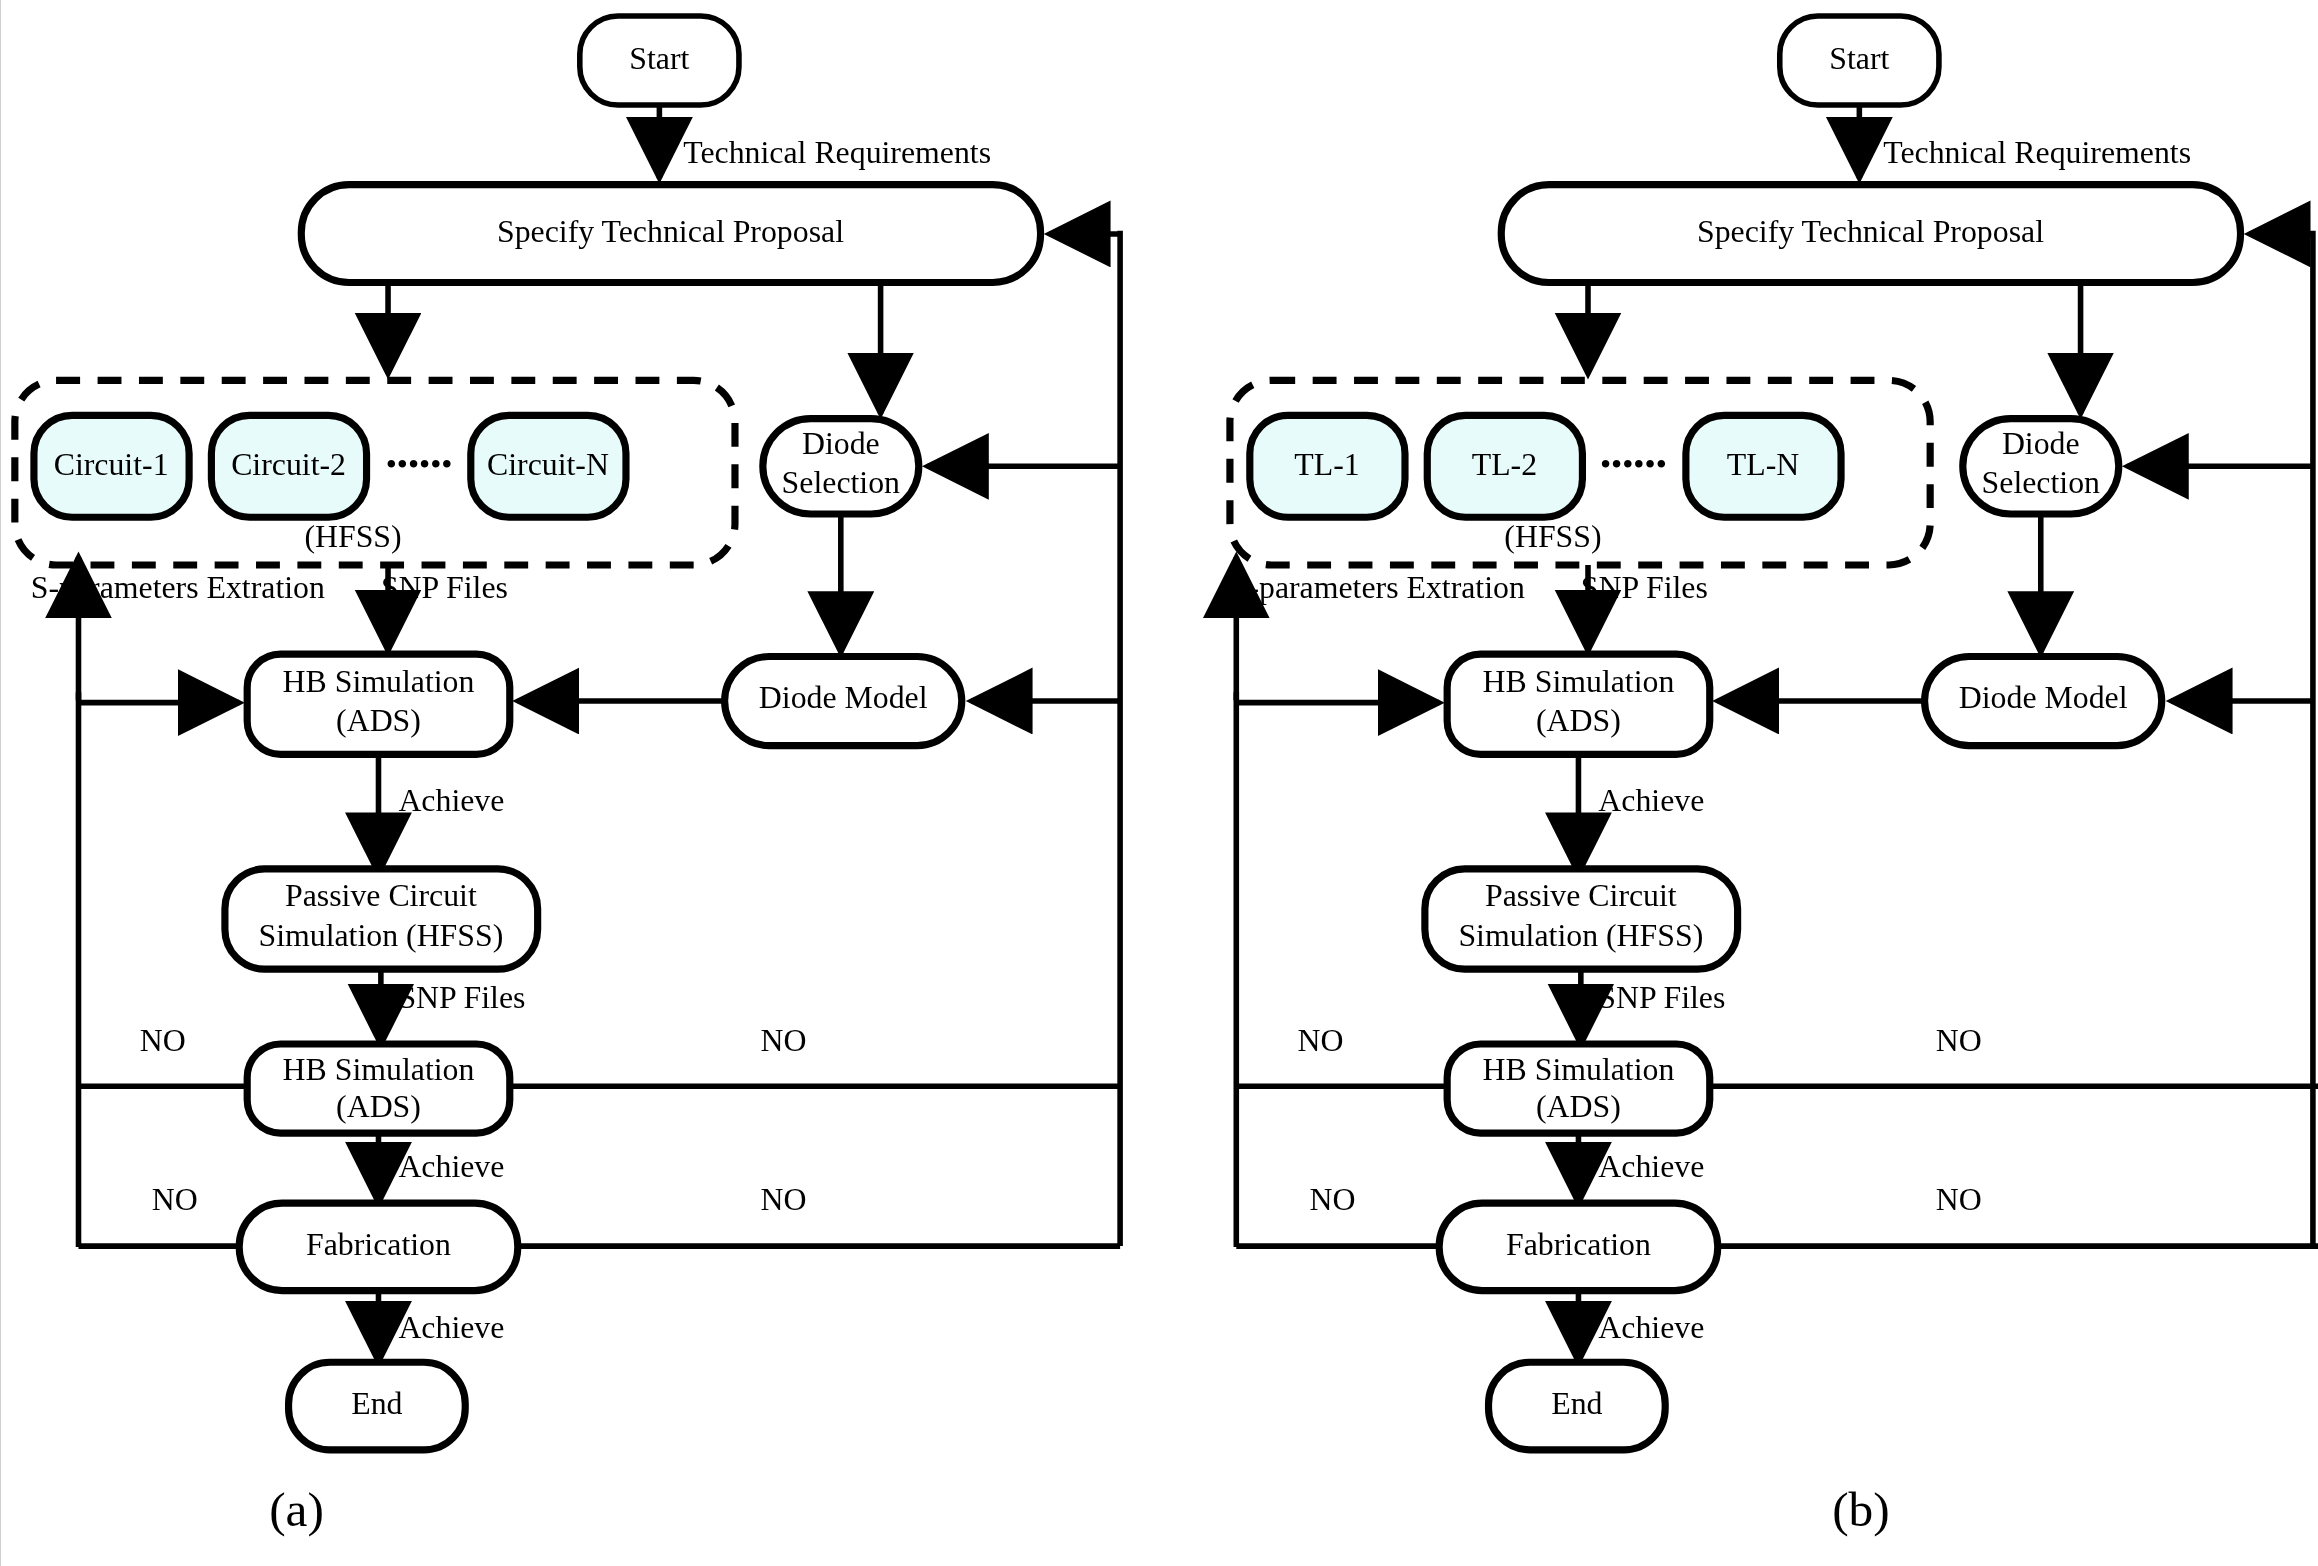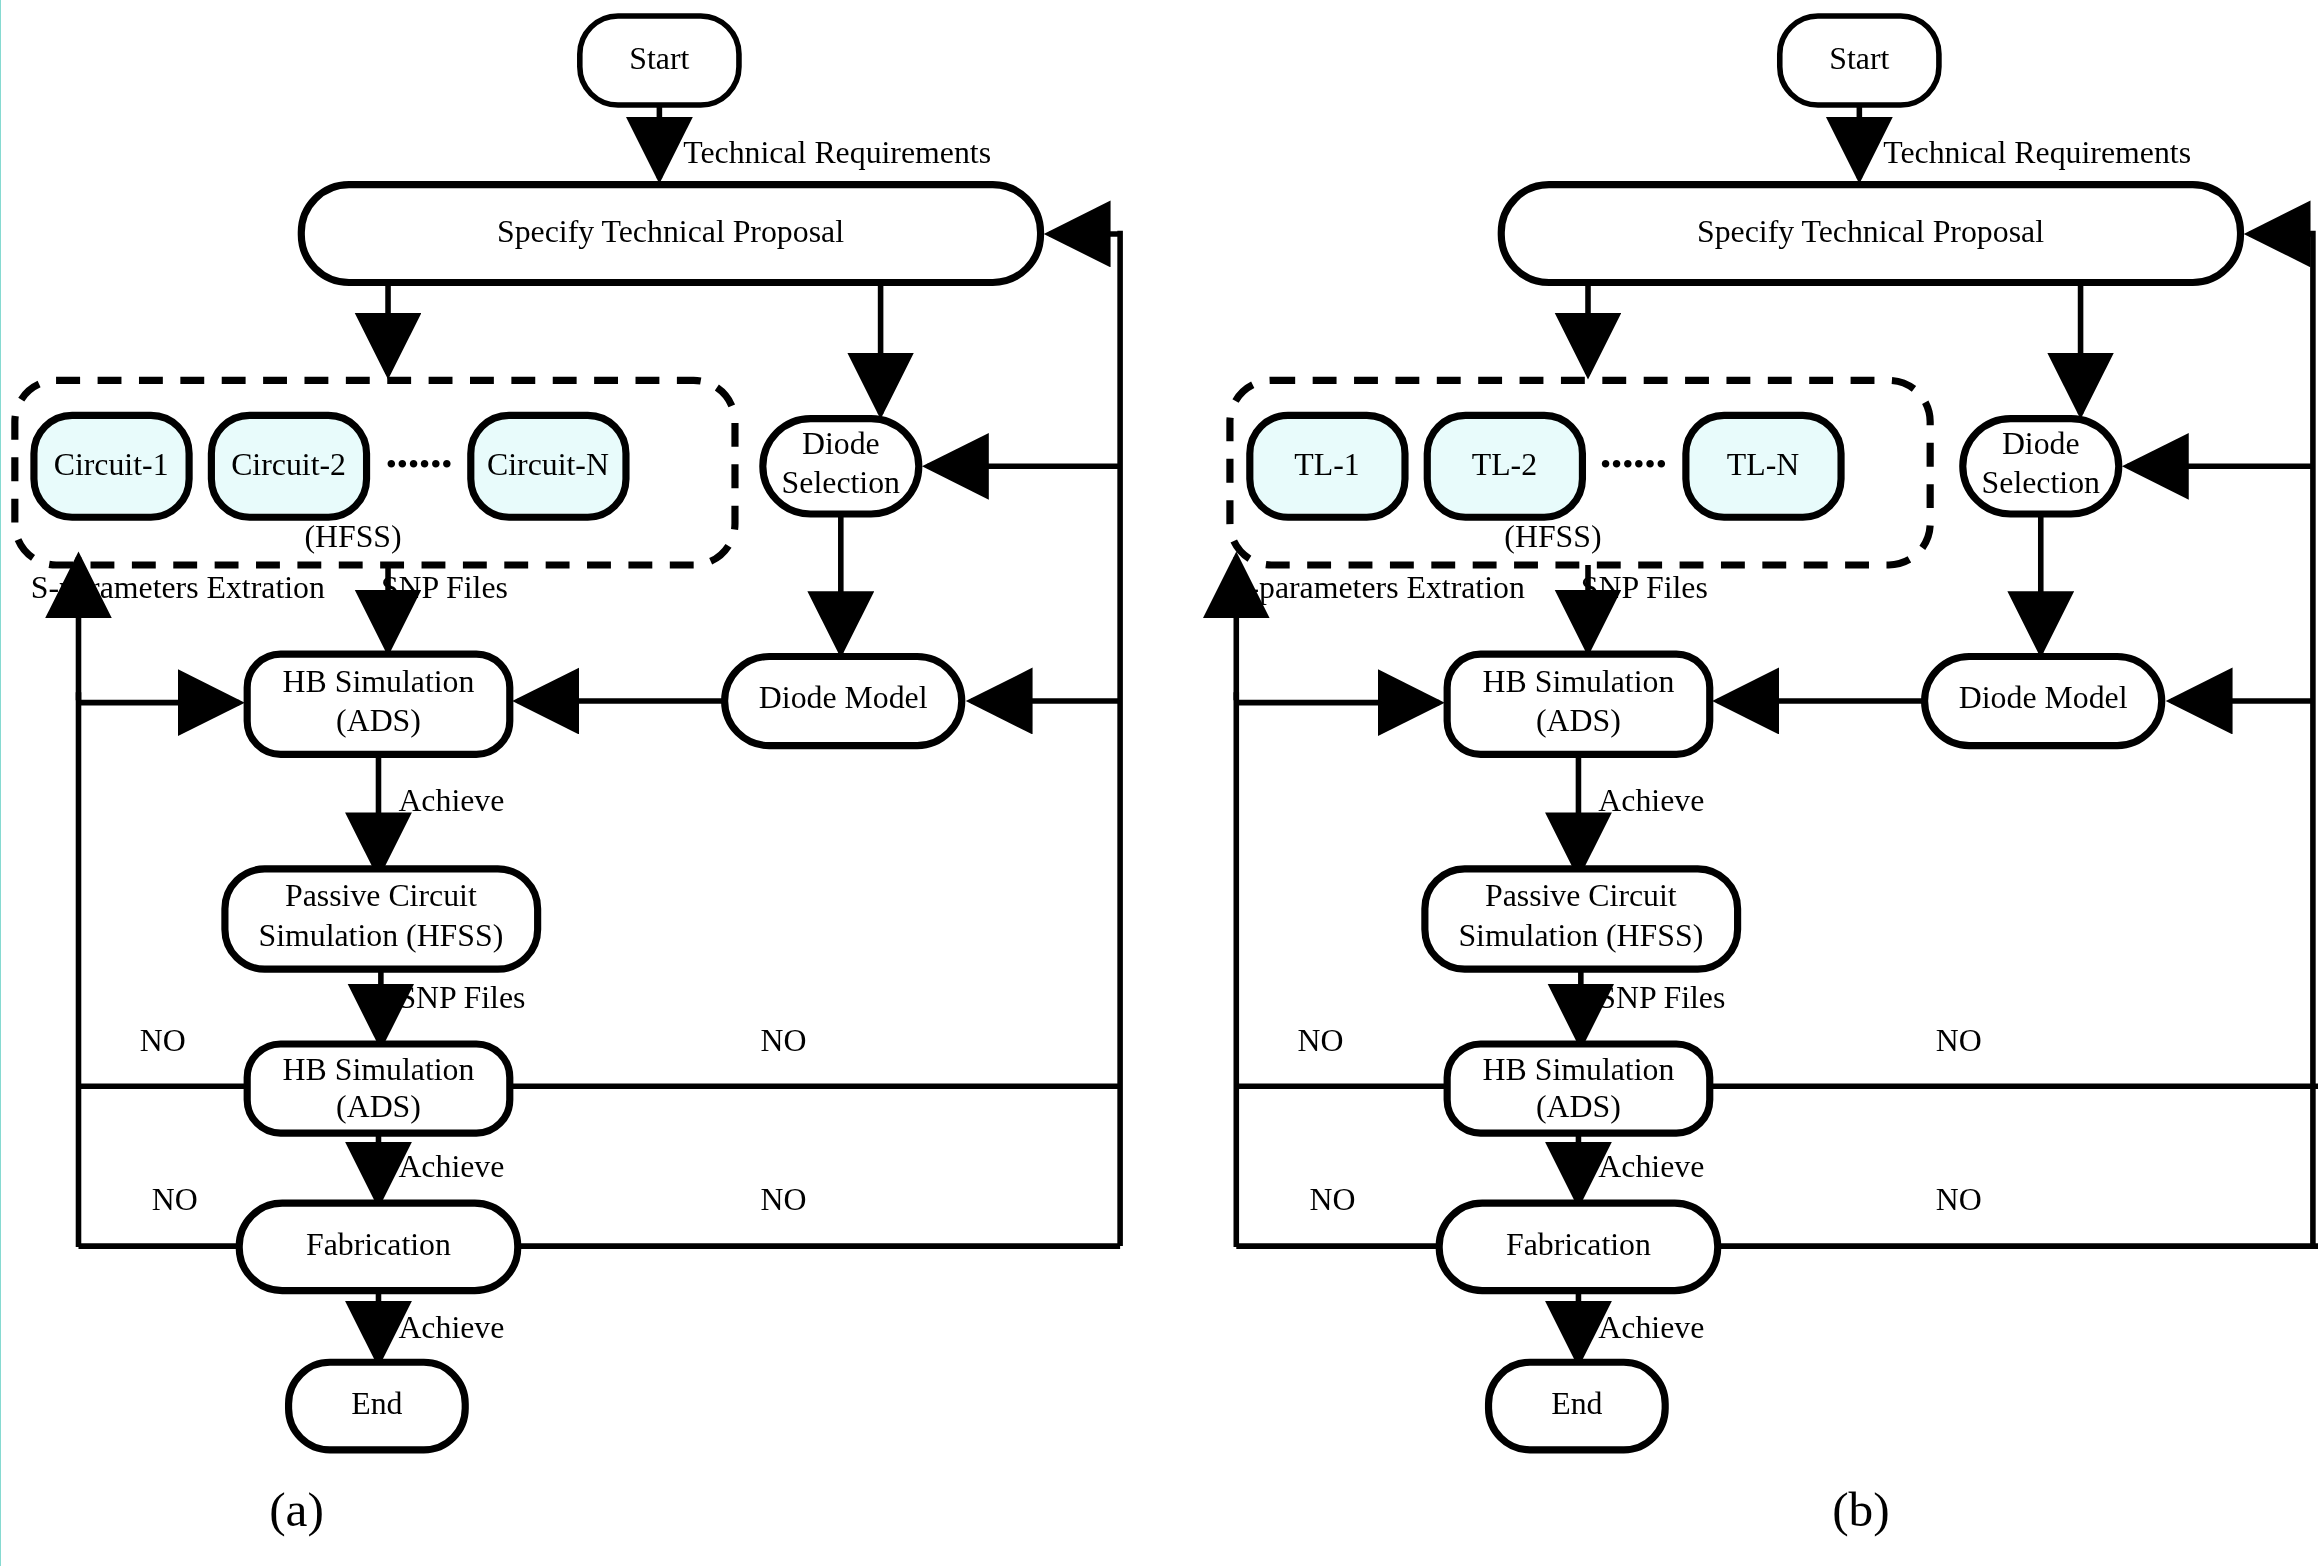--- a/index.html
+++ b/index.html
@@ -1,19 +1,19 @@
 <!DOCTYPE html>
 <html style="font-size:12.7px"><head>
 <meta charset="utf-8">
 <style>
   html,body{margin:0;padding:0;background:#ffffff;}
   #root{
     position:relative;
     width:2319px;height:1566px;
-    background:#14b8a6;
+    background:#a3a3a3;
     font-family:"Liberation Serif", serif;
   }
   svg{display:block;}
   .nodeText{
     font-family:"Liberation Serif", serif;
     text-anchor:middle;
     dominant-baseline:middle;
     fill:#000000;
     font-size:40px;
   }

